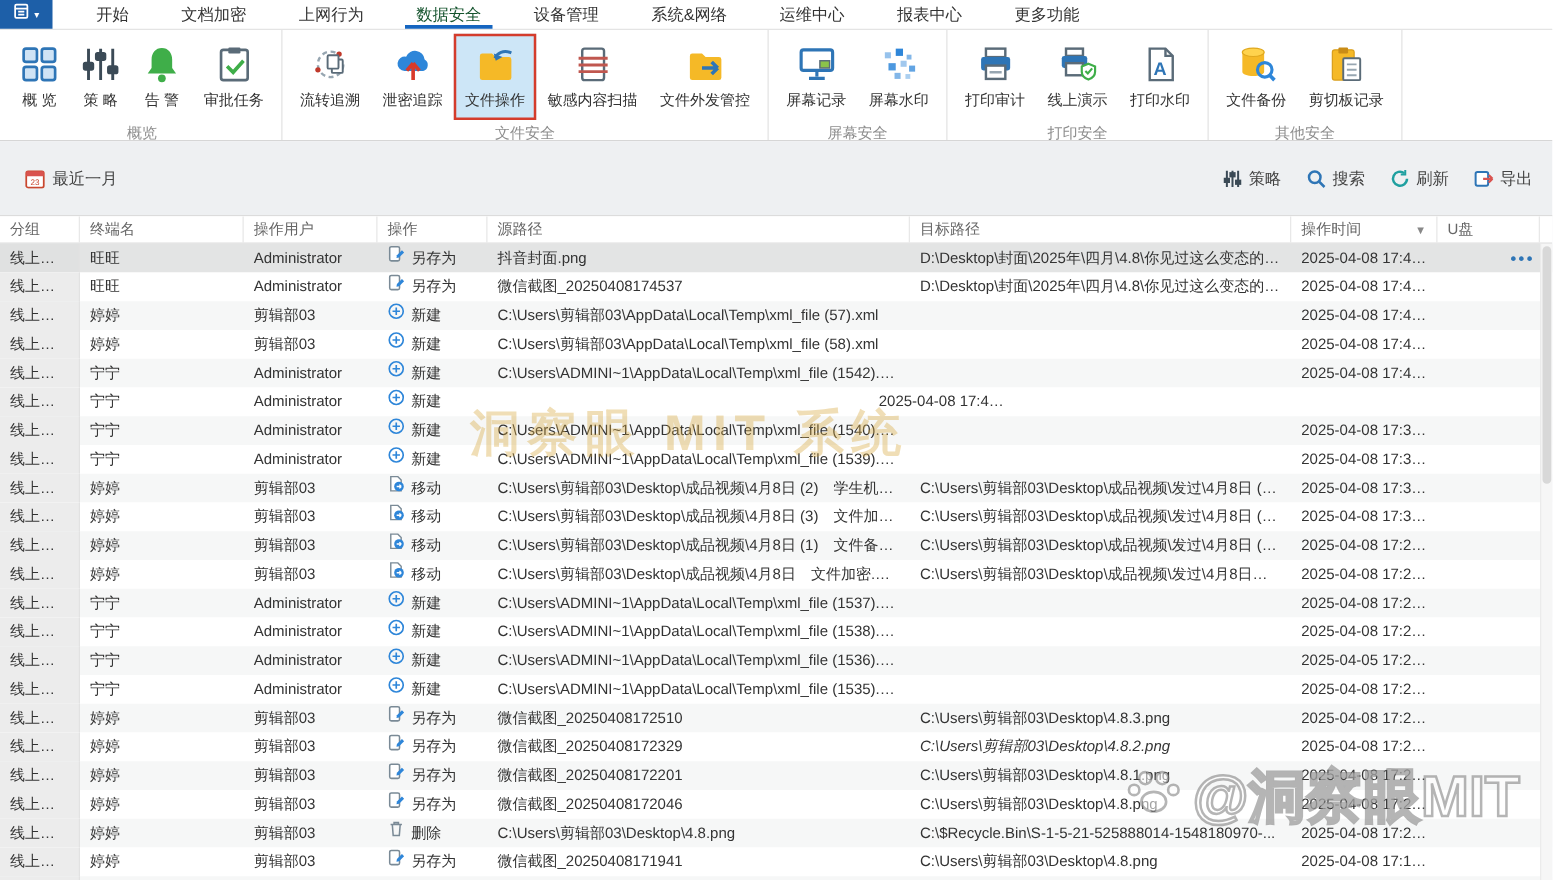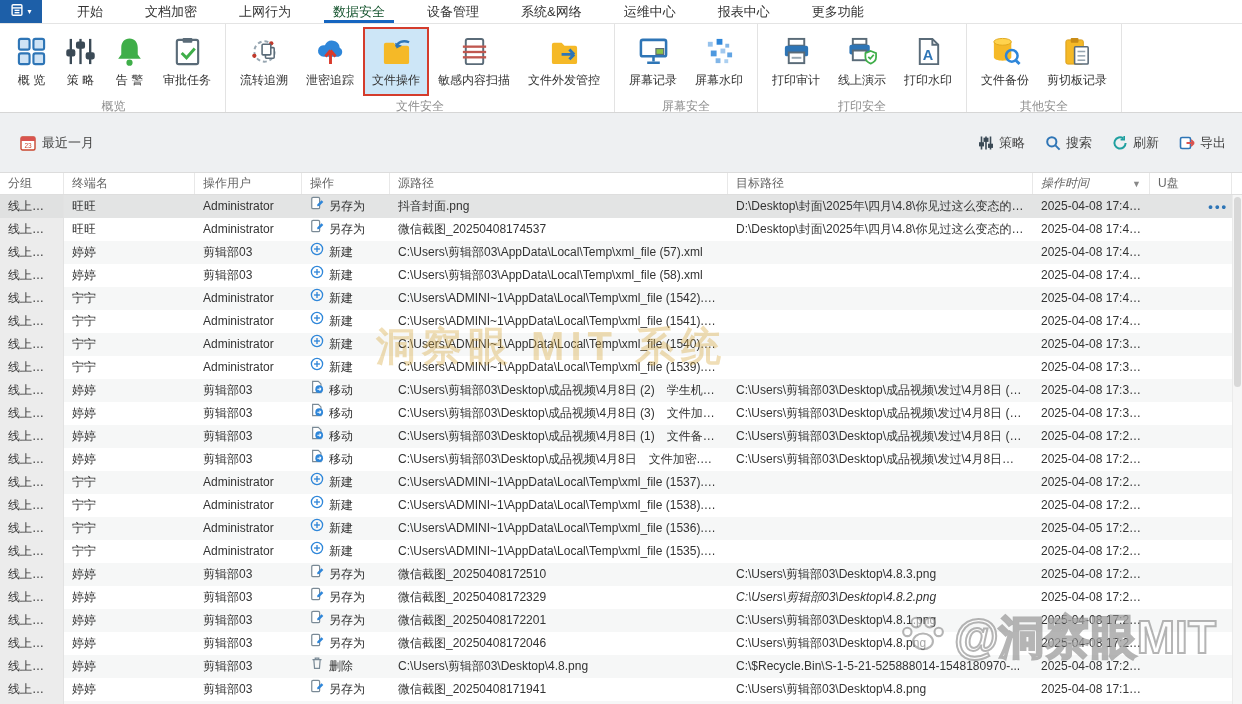--- a/index.html
+++ b/index.html
@@ -381,21 +381,21 @@
         </div>
         <div class="th" style="width: 88px;">
           <span>操作</span>
         </div>
         <div class="th" style="width: 338px;">
           <span>源路径</span>
         </div>
         <div class="th" style="width: 305px;">
           <span>目标路径</span>
         </div>
-        <div class="th" style="width: 117px; font-style: italic;">
+        <div class="th" style="width: 117px;">
           <span>操作时间</span>
           <span class="filter-caret">▼</span>
         </div>
         <div class="th" style="width: 82px;">
           <span>U盘</span>
         </div>
       </div>
     <div id="tbody">
         <div class="tr selected">
           <div class="td group-cell" style="width: 64px;">线上演示</div>
@@ -486,21 +486,20 @@
           <div class="td" style="width: 131px;">宁宁</div>
           <div class="td" style="width: 107px;">Administrator</div>
           <div class="td op-cell" style="width: 88px;">
             <span><svg viewBox="0 0 16 16" fill="none" stroke="#2e86d9" stroke-width="1.5">
                 <circle cx="8" cy="8" r="6.4"></circle>
                 <line x1="8" y1="4.6" x2="8" y2="11.4"></line>
                 <line x1="4.6" y1="8" x2="11.4" y2="8"></line>
               </svg></span>
             <span>新建</span>
           </div>
-          <div class="td" style="width: 338px;">C:\Users\ADMINI~1\AppData\Local\Temp\xml_file (1541).xml</div>
           <div class="td" style="width: 305px;"></div>
           <div class="td" style="width: 117px;">2025-04-08 17:40:03</div>
           <div class="td" style="width: 82px;"></div>
         </div>
         <div class="tr zebra">
           <div class="td group-cell" style="width: 64px;">线上演示</div>
           <div class="td" style="width: 131px;">宁宁</div>
           <div class="td" style="width: 107px;">Administrator</div>
           <div class="td op-cell" style="width: 88px;">
             <span><svg viewBox="0 0 16 16" fill="none" stroke="#2e86d9" stroke-width="1.5">

